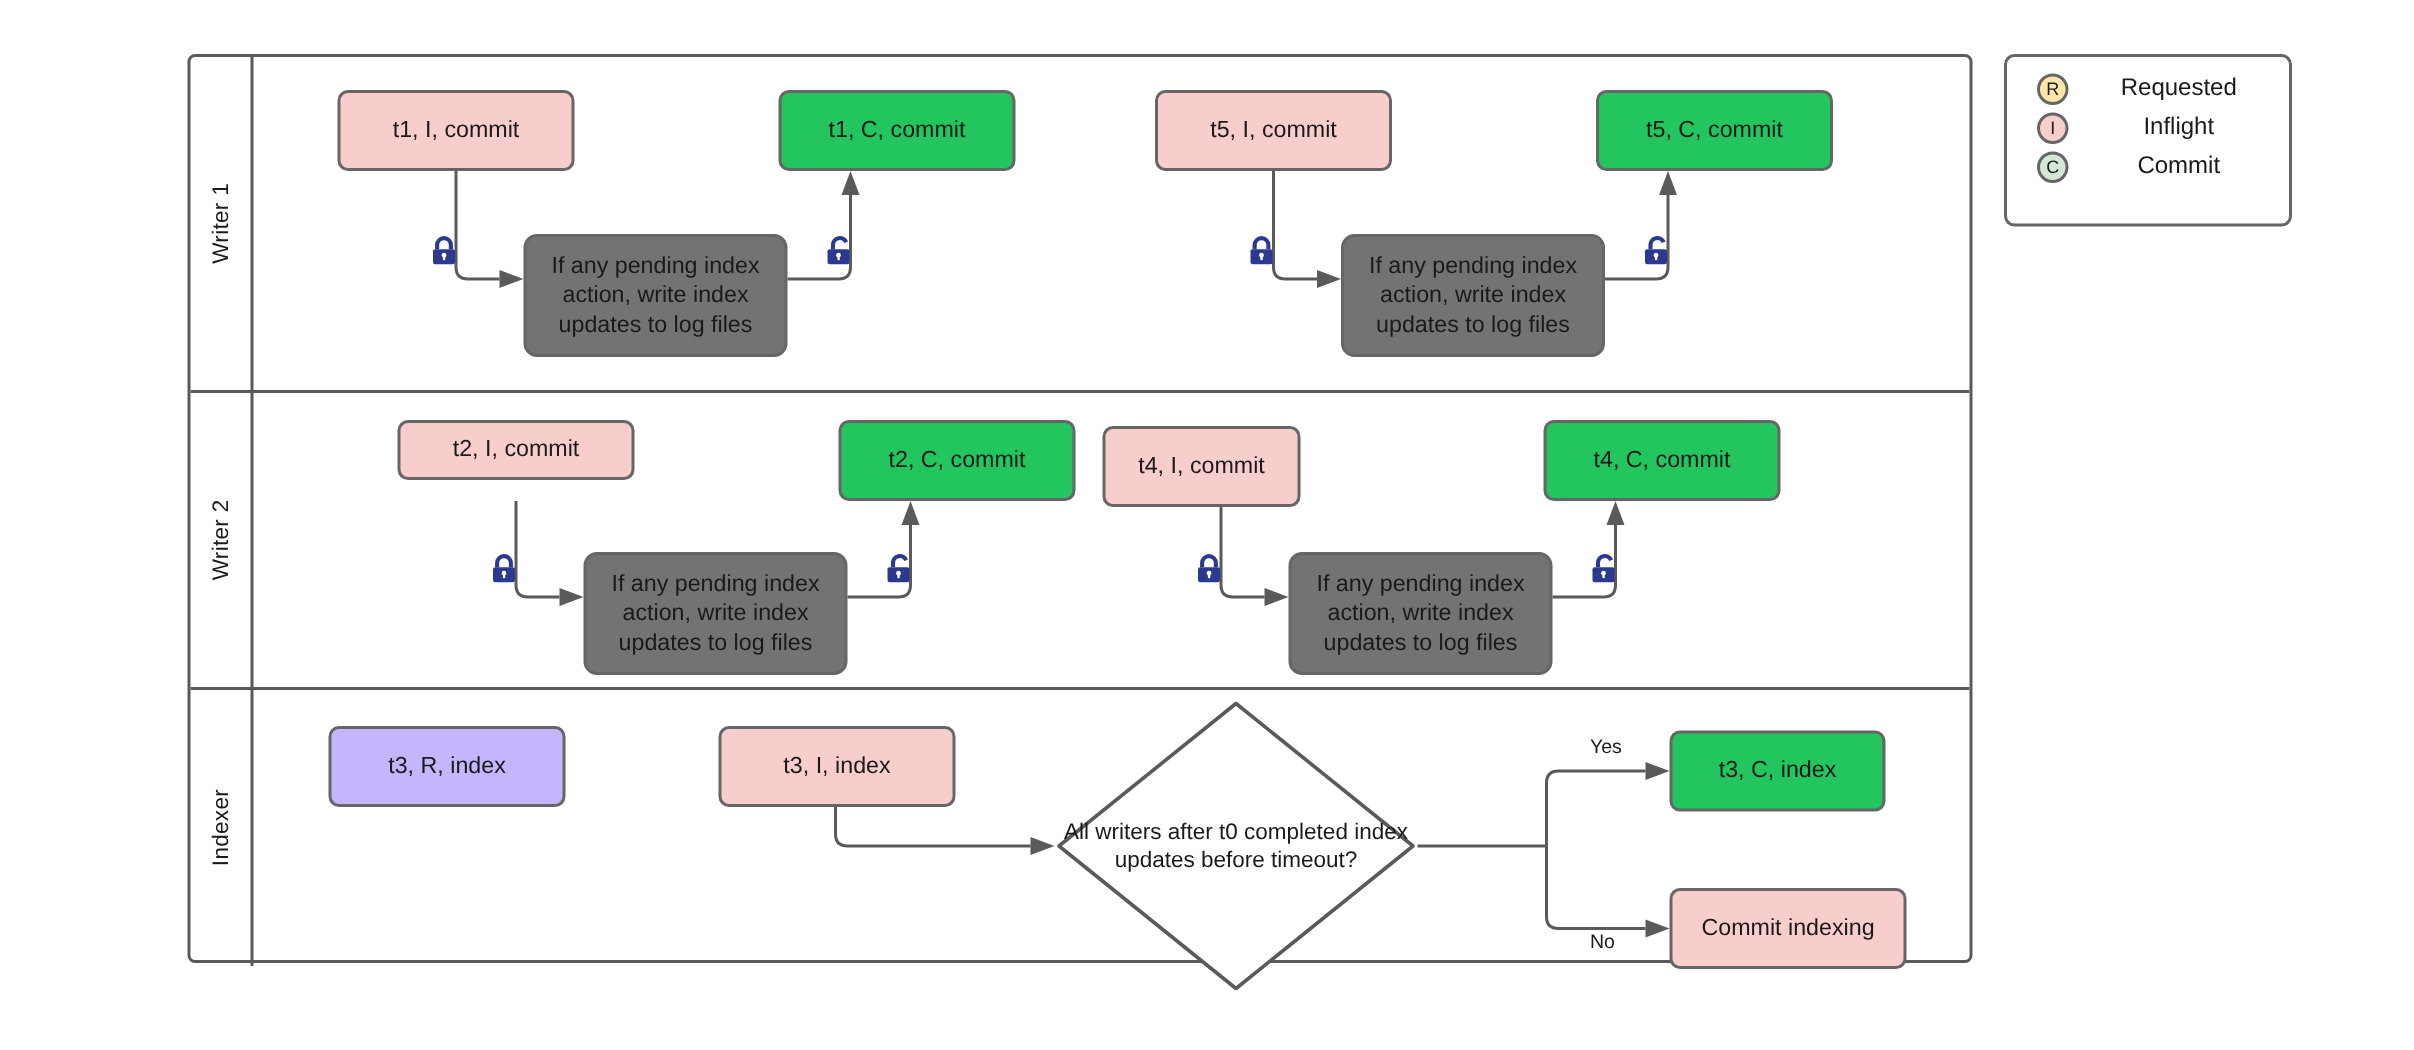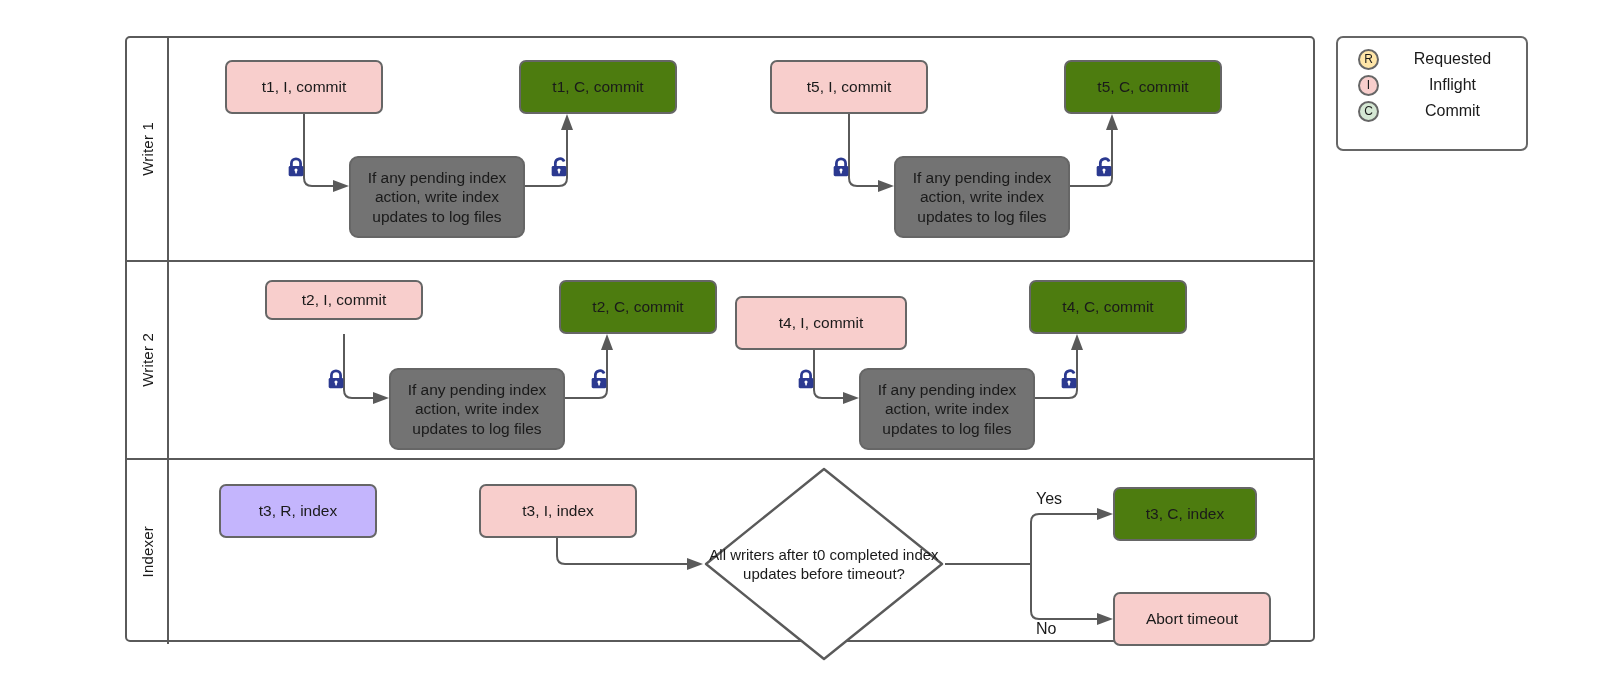--- a/index.html
+++ b/index.html
@@ -18,40 +18,40 @@
              display:flex;align-items:center;justify-content:center;}
   .lane-head span{writing-mode:vertical-rl;transform:rotate(180deg);
                   font-size:15px;letter-spacing:.2px;white-space:nowrap;color:#1a1a1a;}
   .lane-body{position:absolute;left:42px;top:0;right:0;height:100%;}
 
   
   .node{position:absolute;box-sizing:border-box;border:2.2px solid #666666;
         border-radius:7px;display:flex;align-items:center;justify-content:center;
         text-align:center;font-size:15.5px;line-height:1.26;padding:2px 6px;color:#1a1a1a;}
   .n-inflight{background:#f8cecc;}
-  .n-commit{background:#4d7c0f;}
+  .n-commit{background:#22c55e;}
   .n-requested{background:#c4b5fd;}
   .n-process{background:#737373;border-radius:9px;}
 
   
   .diamond-wrap{position:absolute;}
   .diamond-wrap svg{position:absolute;left:0;top:0;overflow:visible;}
   .diamond-text{position:absolute;left:0;top:0;width:100%;height:100%;
                 display:flex;align-items:center;justify-content:center;text-align:center;
                 font-size:15px;line-height:1.28;color:#1a1a1a;}
 
   
   .conn{position:absolute;left:0;top:0;width:100%;height:100%;overflow:visible;
         pointer-events:none;}
   .conn path,.conn line{fill:none;stroke:#5a5a5a;stroke-width:2;}
   .conn polygon{fill:#5a5a5a;}
 
   
   .lock{position:absolute;width:22px;height:22px;}
-  .edge-label{position:absolute;font-size:16px;color:#1a1a1a;white-space:nowrap;}
+  .edge-label{position:absolute;font-size:13px;color:#1a1a1a;white-space:nowrap;margin-left:24px;}
 
   
   .legend{position:absolute;left:1336px;top:36px;width:192px;height:115px;
           border:2.2px solid #666;border-radius:7px;background:#fff;box-sizing:border-box;
           padding:8px 0 0 0;}
   .legend-row{display:flex;align-items:center;height:26px;padding-left:20px;}
   .badge{width:21px;height:21px;border-radius:50%;border:2px solid #666;
          display:flex;align-items:center;justify-content:center;
          font-size:12px;flex:0 0 auto;box-sizing:border-box;color:#1a1a1a;}
   .b-r{background:#ffe6a8;}
@@ -150,21 +150,21 @@
           <path d="M 866 136 L 900 136 Q 908 136 908 128 L 908 88"></path>
           <polygon points="902,88 908,72 914,88"></polygon>
         </svg>
 
         <div class="node n-inflight" style="left:96px;top:18px;width:158px;height:40px;">t2, I, commit</div>
 
         <div class="node n-process" style="left:220px;top:106px;width:176px;height:82px;">If any pending index action, write index updates to log files</div>
 
         <div class="node n-commit" style="left:390px;top:18px;width:158px;height:54px;">t2, C, commit</div>
 
-        <div class="node n-inflight" style="left:566px;top:34px;width:172px;height:54px;">t4, I, commit</div>
+        <div class="node n-inflight" style="left:566px;top:22px;width:132px;height:54px;">t4, I, commit</div>
 
         <div class="node n-process" style="left:690px;top:106px;width:176px;height:82px;">If any pending index action, write index updates to log files</div>
 
         <div class="node n-commit" style="left:860px;top:18px;width:158px;height:54px;">t4, C, commit</div>
 
         <div class="lock" style="left:156px;top:106px;">
           <svg viewBox="0 0 24 24" width="22" height="22" aria-hidden="true">
             <path d="M7 11 V8 a5 5 0 0 1 10 0 v3" fill="none" stroke="#2b3990" stroke-width="3"></path>
             <rect x="4" y="11" width="16" height="11" rx="1.6" fill="#2b3990"></rect>
             <circle cx="12" cy="15.4" r="1.7" fill="#ffffff"></circle>
@@ -224,21 +224,21 @@
 
         <div class="diamond-wrap" style="left:534px;top:6px;width:242px;height:196px;">
           <svg width="242" height="196" aria-hidden="true">
             <polygon points="121,3 239,98 121,193 3,98" fill="#ffffff" stroke="#5a5a5a" stroke-width="2.4" stroke-linejoin="round"></polygon>
           </svg>
           <div class="diamond-text">All writers after t0 completed index updates before timeout?</div>
         </div>
 
         <div class="node n-commit" style="left:944px;top:27px;width:144px;height:54px;">t3, C, index</div>
 
-        <div class="node n-inflight" style="left:944px;top:132px;width:158px;height:54px;">Abort timeout</div>
+        <div class="node n-inflight" style="left:944px;top:132px;width:158px;height:54px;">Commit indexing</div>
 
         <div class="edge-label" style="left:867px;top:30px;">Yes</div>
         <div class="edge-label" style="left:867px;top:160px;">No</div>
       </div>
     </div>
   </div>
 
   <div class="legend">
     <div class="legend-row">
       <div class="badge b-r">R</div>

